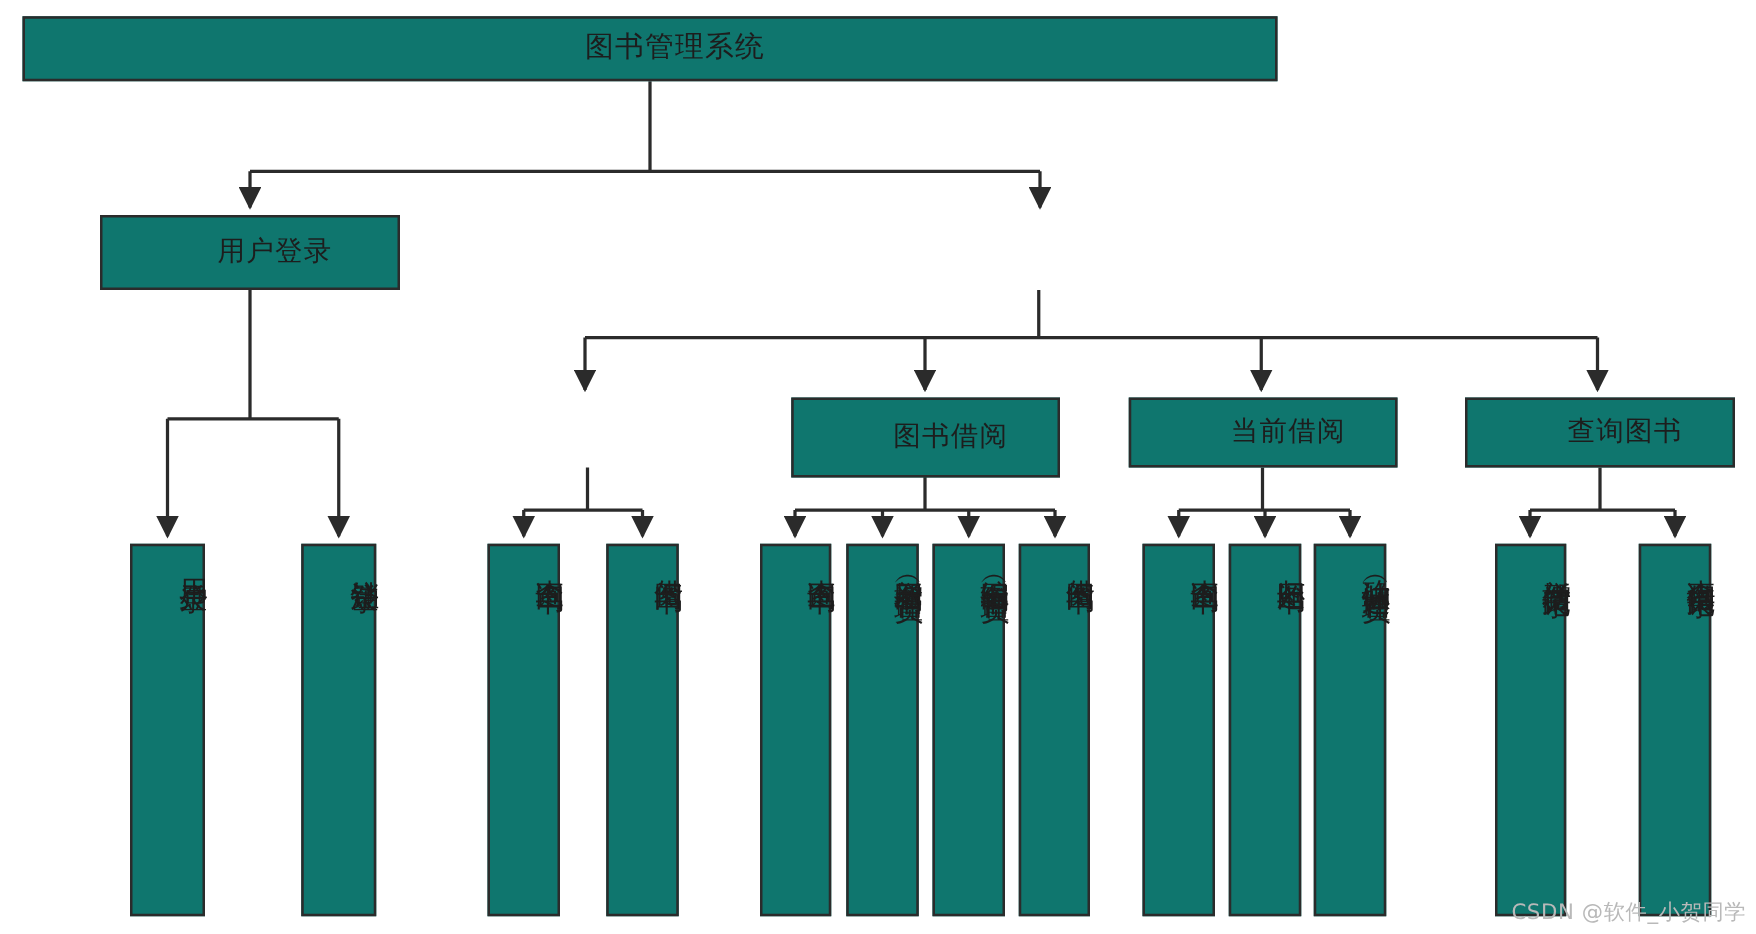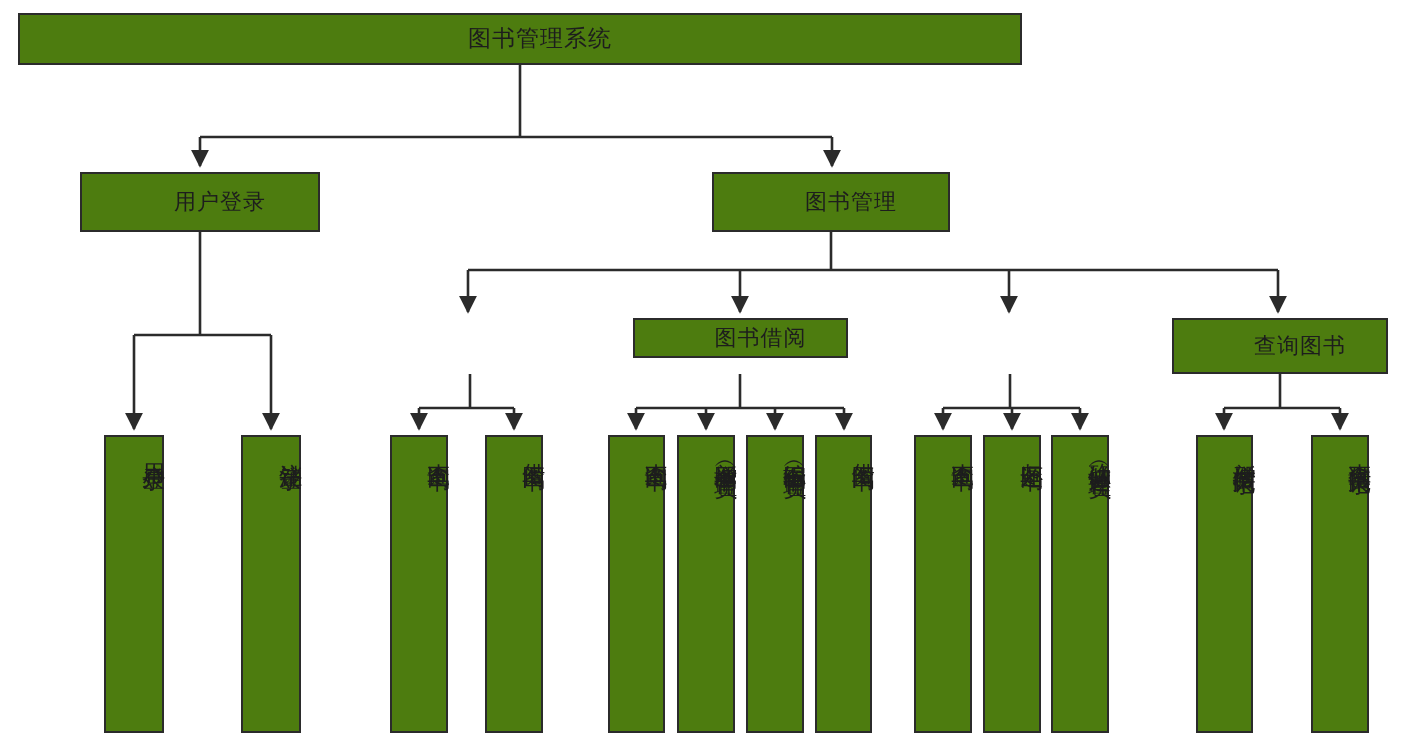--- a/index.html
+++ b/index.html
@@ -22,21 +22,21 @@
     position: absolute;
     left: 0;
     top: 0;
     width: 1405px;
     height: 747px;
     pointer-events: none;
   }
   .node {
     position: absolute;
     box-sizing: border-box;
-    background: #4d7c0f;
+    background: #0f766e;
     border: 2.5px solid #2b2b2b;
     display: flex;
     align-items: center;
     justify-content: center;
     color: #1d1d1d;
     padding-left: 40px;
   }
   .node.h {
     font-size: 22px;
     letter-spacing: 1px;
@@ -124,26 +124,26 @@
     </g>
   </svg>
 
   <div class="node h root" style="left:18px; top:13px; width:1004px; height:52px;">
     <span>图书管理系统</span>
   </div>
 
   <div class="node h" style="left:80px; top:172px; width:240px; height:60px;">
     <span>用户登录</span>
   </div>
-  <div class="node h" style="left:712px; top:172px; width:238px; height:60px;">
-    <span>图书管理</span>
+
+  <div class="node h" style="left:633px; top:318px; width:215px; height:64px;">
+    <span>图书借阅</span>
   </div>
-
-  <div class="node h" style="left:633px; top:318px; width:215px; height:40px;">
-    <span>图书借阅</span>
+  <div class="node h" style="left:903px; top:318px; width:215px; height:56px;">
+    <span>当前借阅</span>
   </div>
   <div class="node h" style="left:1172px; top:318px; width:216px; height:56px;">
     <span>查询图书</span>
   </div>
 
   <div class="node v" style="left:104px; top:435px; width:60px; height:298px;">
     <span class="vtext">用户登录</span>
   </div>
   <div class="node v" style="left:241px; top:435px; width:60px; height:298px;">
     <span class="vtext">注销登录</span>
@@ -179,14 +179,15 @@
     <span class="vtext">确认归还（管理员）</span>
   </div>
 
   <div class="node v" style="left:1196px; top:435px; width:57px; height:298px;">
     <span class="vtext">新增借阅记录</span>
   </div>
   <div class="node v" style="left:1311px; top:435px; width:58px; height:298px;">
     <span class="vtext">查询借阅记录</span>
   </div>
 
+  <div id="watermark">CSDN @软件_小贺同学</div>
 
 </div>
 
 </body></html>

